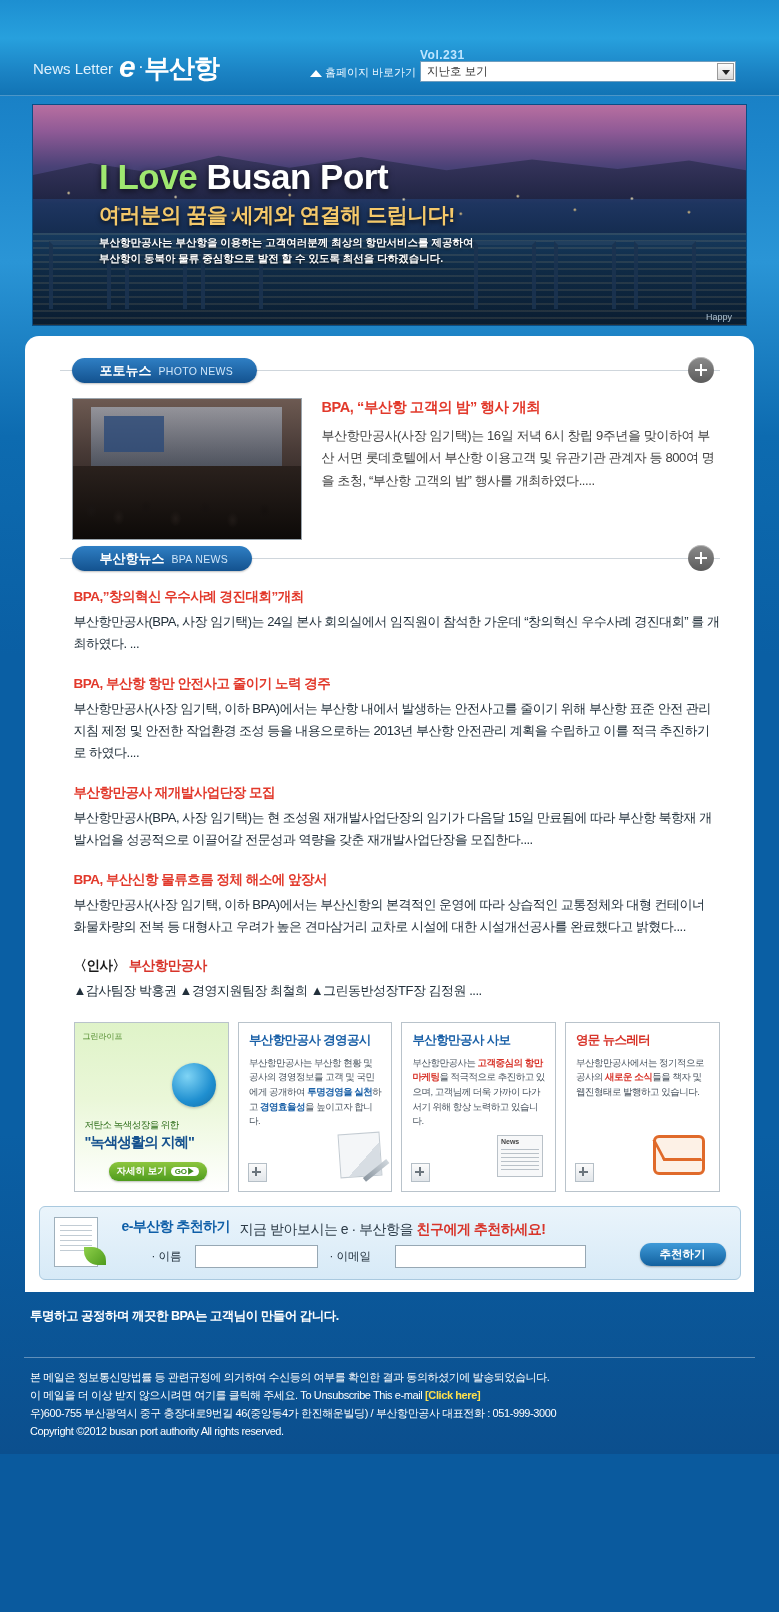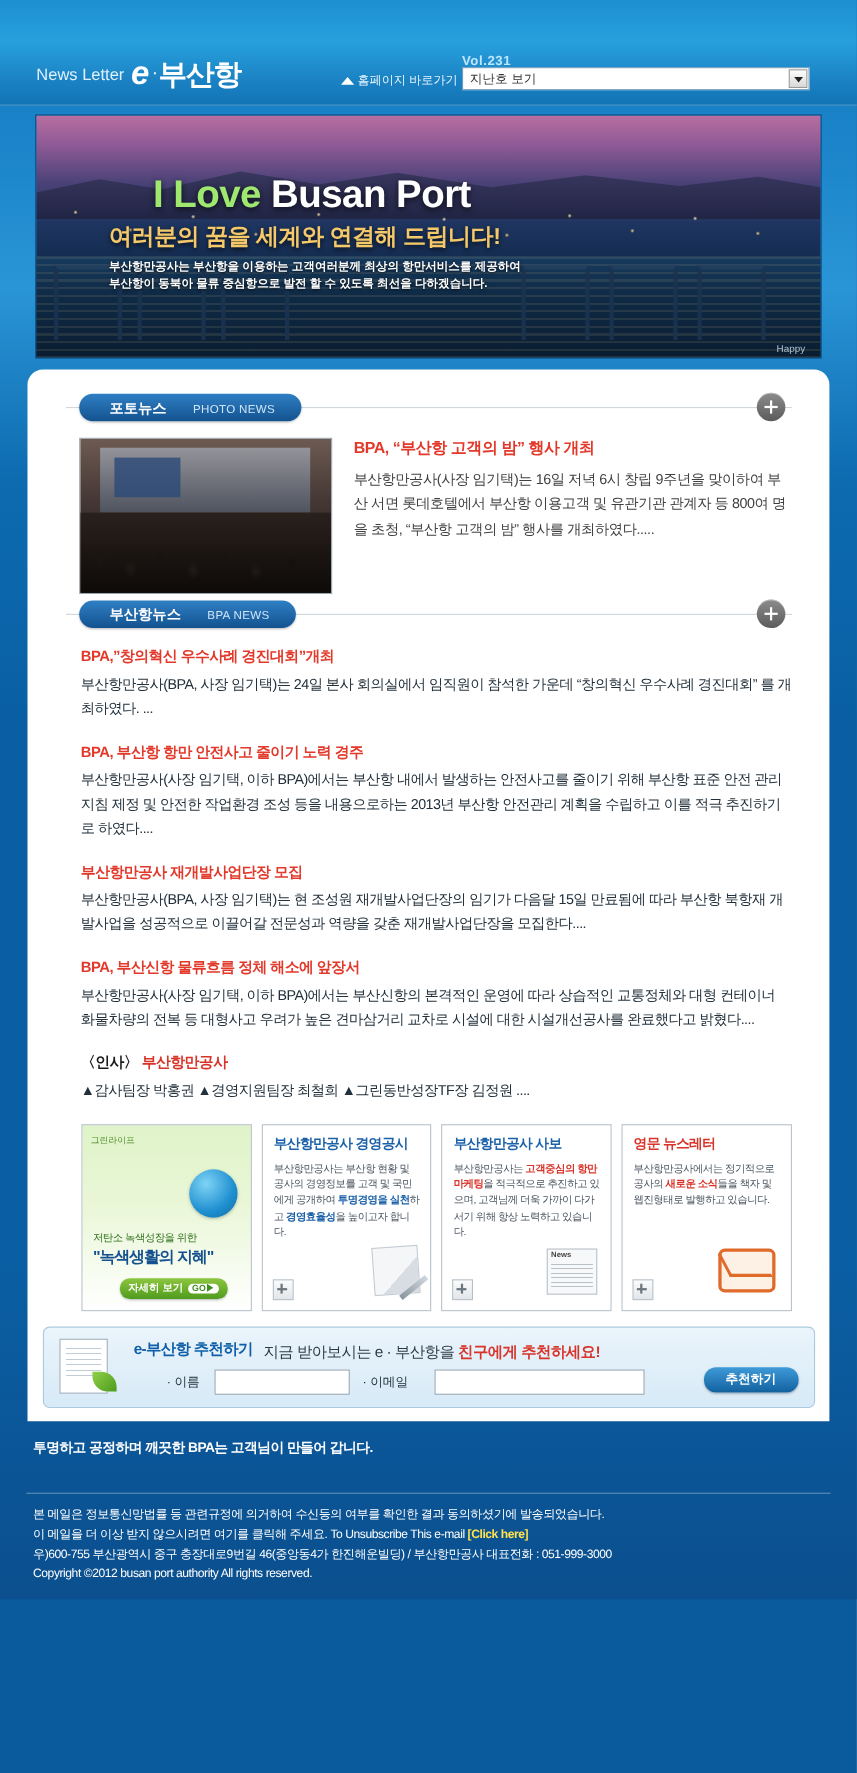--- a/index.html
+++ b/index.html
@@ -117,21 +117,21 @@
     opacity:.9;
   }
   .hero .c1{left:16px;} .hero .c2{left:92px;} .hero .c3{left:168px;}
   .hero .c4{right:210px;} .hero .c5{right:130px;} .hero .c6{right:50px;}
   .hero-title{
     position:absolute;left:66px;top:52px;
     font-size:35px;font-weight:bold;color:#ffffff;
     text-shadow:0 2px 6px rgba(0,0,0,.7);
     letter-spacing:-.5px;
   }
-  .hero-title .ilove{color:#9fe870;margin-left:40px;}
+  .hero-title .ilove{color:#9fe870;}
   .hero-sub{
     position:absolute;left:66px;top:96px;
     font-size:21px;font-weight:bold;color:#f5c96a;
     text-shadow:0 2px 5px rgba(0,0,0,.75);
     letter-spacing:-.5px;
   }
   .hero-desc{
     position:absolute;left:66px;top:130px;
     font-size:10.5px;line-height:1.5;color:#ffffff;font-weight:bold;
     text-shadow:0 1px 3px rgba(0,0,0,.8);
@@ -157,21 +157,21 @@
     position:absolute;left:0;top:12px;right:0;height:1px;background:#cfd6dc;
   }
   .sec .pill{
     position:absolute;left:12px;top:0;height:25px;line-height:25px;
     padding:0 24px 0 28px;
     border-radius:13px;
     background:linear-gradient(180deg,#2f7fc4,#13528f);
     color:#ffffff;font-size:13px;font-weight:bold;white-space:nowrap;
     box-shadow:0 1px 2px rgba(0,0,0,.25);
   }
-  .sec .pill .en{font-size:10.5px;font-weight:normal;color:#cfe6fa;margin-left:24px;letter-spacing:.3px;}
+  .sec .pill .en{font-size:10.5px;font-weight:normal;color:#cfe6fa;margin-left:7px;letter-spacing:.3px;}
   .sec .plus{
     position:absolute;right:6px;top:-1px;width:26px;height:26px;border-radius:50%;
     background:linear-gradient(180deg,#8c8c8c,#5b5b5b);
     box-shadow:inset 0 1px 0 rgba(255,255,255,.4);
   }
   .sec .plus:before,.sec .plus:after{
     content:"";position:absolute;background:#fff;
   }
   .sec .plus:before{left:7px;top:12px;width:12px;height:2px;}
   .sec .plus:after{left:12px;top:7px;width:2px;height:12px;}

